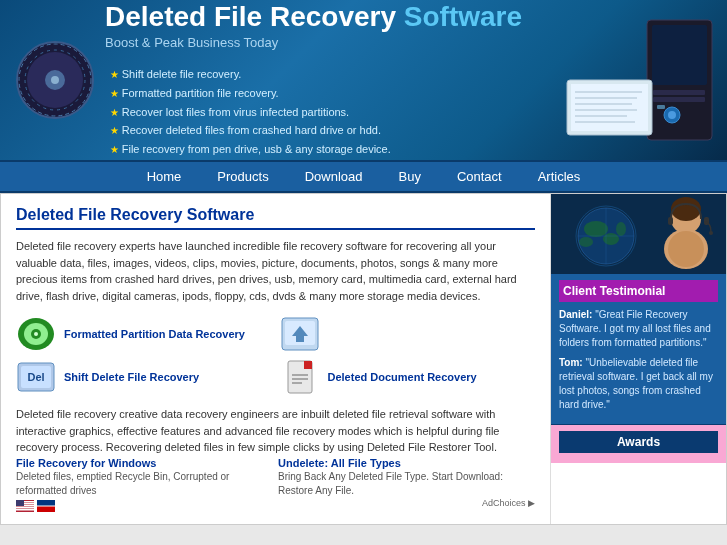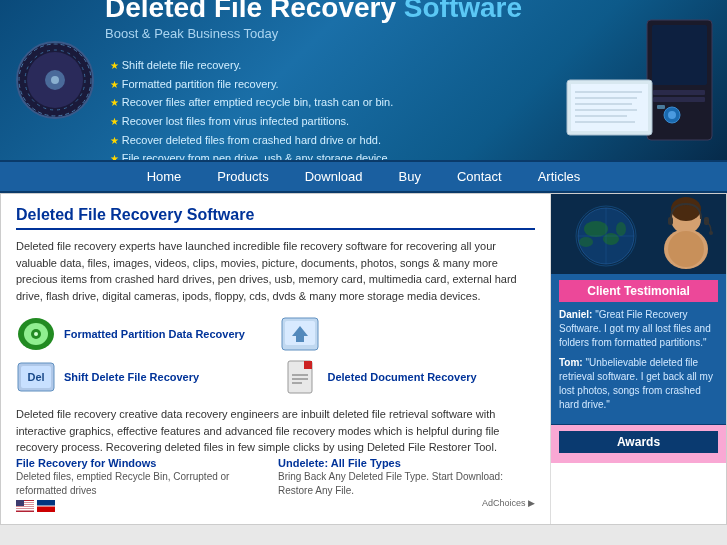--- a/index.html
+++ b/index.html
@@ -178,23 +178,23 @@
 
     .testimonial-box {
       background: #1a5fa0;
       color: white;
       padding: 6px 8px;
       margin: 0;
     }
     .testimonial-title {
       font-size: 12px;
       font-weight: bold;
-      text-align: center;
+      text-align: left;
       padding: 4px;
-      background: #ec4899;
+      background: #a21caf;
       margin-bottom: 6px;
       color: white;
     }
     .testimonial-text {
       font-size: 10px;
       color: #d0e8ff;
       line-height: 1.4;
       margin-bottom: 6px;
     }
     .testimonial-author {
@@ -239,21 +239,20 @@
       <ellipse cx="40" cy="40" rx="30" ry="30" fill="none" stroke="#3a6a9a" stroke-width="1" stroke-dasharray="3,4"></ellipse>
     </svg>
   </div>
 
   <div class="header-text">
     <div class="header-title"><span style="color:white;">Deleted</span><span style="color:white;"> File Recovery </span><span style="color:#5bc8f5;">Software</span></div>
     <div class="header-subtitle">Boost &amp; Peak Business Today</div>
     <ul class="header-features">
     <li>Shift delete file recovery.</li>
         <li>Formatted partition file recovery.</li>
-        <li>Recover files after emptied recycle bin, trash can or bin.</li>
         <li>Recover lost files from virus infected partitions.</li>
         <li>Recover deleted files from crashed hard drive or hdd.</li>
         <li>File recovery from pen drive, usb &amp; any storage device.</li>
       </ul>
   </div>
 
   <div class="header-computer">
     <svg viewBox="0 0 160 145" xmlns="http://www.w3.org/2000/svg">
 
       <rect x="90" y="10" width="65" height="120" rx="4" fill="#1a1a2a" stroke="#3a3a5a" stroke-width="1"></rect>

